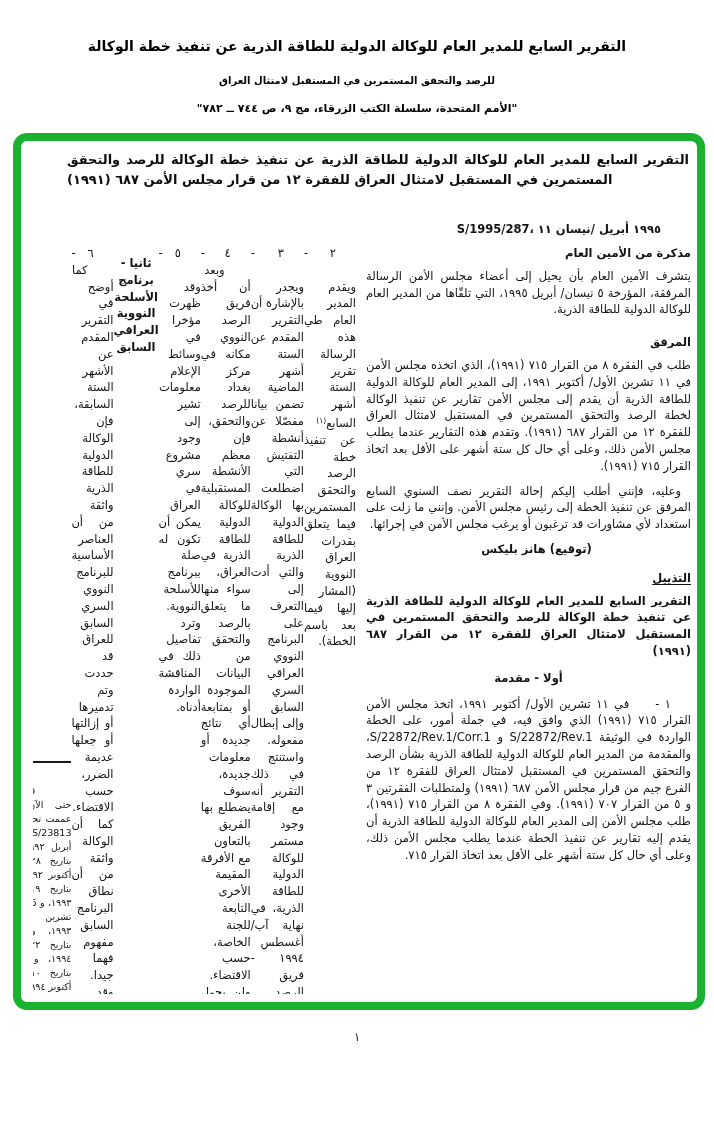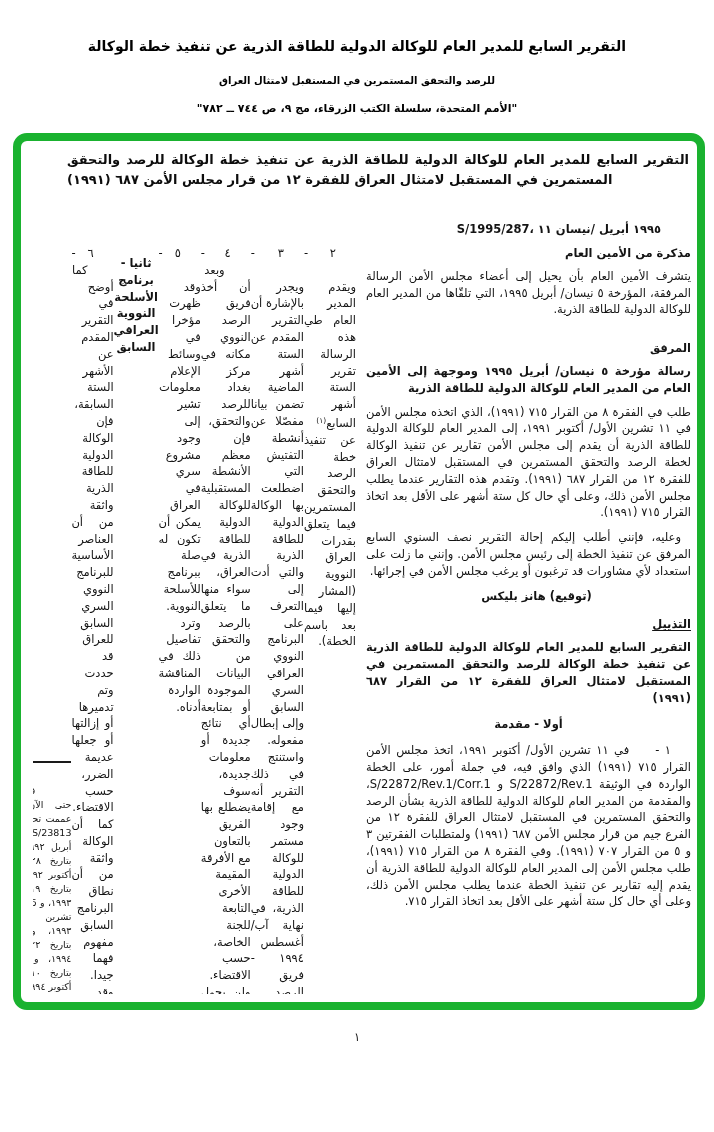--- a/index.html
+++ b/index.html
@@ -43,21 +43,21 @@
   .col-left{flex:1 1 auto;display:flex;flex-direction:row;}
   .para{direction:rtl;text-align:justify;margin:0 0 8px;}
   .para.indent{text-indent:10px;}
   .num-para{text-indent:20px;}
   .pgap{display:inline-block;width:26px;}
   .fn-ref{font-size:7.5px;vertical-align:4px;}
   .h-side{font-weight:bold;margin:0 0 6px;}
   .h-underline{text-decoration:underline;text-underline-offset:2px;}
   .h-center{font-weight:bold;text-align:center;margin:10px 0 9px;}
   .subtitle{font-weight:bold;direction:rtl;text-align:justify;margin:0 0 7px;}
-  .memo-para{margin-bottom:22px;}
+  .memo-para{margin-bottom:16px;}
   .annex-h{margin-top:4px;}
   .appendix-h{margin-top:6px;}
   .sig{
     font-weight:bold;text-align:center;padding-left:16px;margin:2px 0 12px;
     direction:rtl;
   }
   
   .fn-block{margin-top:auto;padding-top:10px;}
   .fn-sep{width:62px;height:2px;background:#1a1a1a;margin:0 0 7px;}
   .footnote{
@@ -86,21 +86,20 @@
 
   <div class="doc-symbol-line">S/1995/287، ١١‎ نيسان/‎ أبريل‎ ١٩٩٥</div>
 
   <div class="columns">
 
     <div class="col col-right">
       <div class="h-side">مذكرة من الأمين العام</div>
       <div class="para memo-para">يتشرف الأمين العام بأن يحيل إلى أعضاء مجلس الأمن الرسالة المرفقة، المؤرخة ٥ نيسان/ أبريل ١٩٩٥، التي تلقّاها من المدير العام للوكالة الدولية للطاقة الذرية.</div>
 
       <div class="h-side annex-h">المرفق</div>
-      <div class="subtitle">رسالة مؤرخة ٥ نيسان/ أبريل ١٩٩٥ وموجهة إلى الأمين العام من المدير العام للوكالة الدولية للطاقة الذرية</div>
       <div class="para">طلب في الفقرة ٨ من القرار ٧١٥ (١٩٩١)، الذي اتخذه مجلس الأمن في ١١ تشرين الأول/ أكتوبر ١٩٩١، إلى المدير العام للوكالة الدولية للطاقة الذرية أن يقدم إلى مجلس الأمن تقارير عن تنفيذ الوكالة لخطة الرصد والتحقق المستمرين في المستقبل لامتثال العراق للفقرة ١٢ من القرار ٦٨٧ (١٩٩١). وتقدم هذه التقارير عندما يطلب مجلس الأمن ذلك، وعلى أي حال كل ستة أشهر على الأقل بعد اتخاذ القرار ٧١٥ (١٩٩١).</div>
       <div class="para indent">وعليه، فإنني أطلب إليكم إحالة التقرير نصف السنوي السابع المرفق عن تنفيذ الخطة إلى رئيس مجلس الأمن. وإنني ما زلت على استعداد لأي مشاورات قد ترغبون أو يرغب مجلس الأمن في إجرائها.</div>
 
       <div class="sig">(توقيع) هانز بليكس</div>
 
       <div class="h-side h-underline appendix-h">التذييل</div>
       <div class="subtitle">التقرير السابع للمدير العام للوكالة الدولية للطاقة الذرية عن تنفيذ خطة الوكالة للرصد والتحقق المستمرين في المستقبل لامتثال العراق للفقرة ١٢ من القرار ٦٨٧ (١٩٩١)</div>
 
       <div class="h-center">أولا -  مقدمة</div>
       <div class="para num-para">

